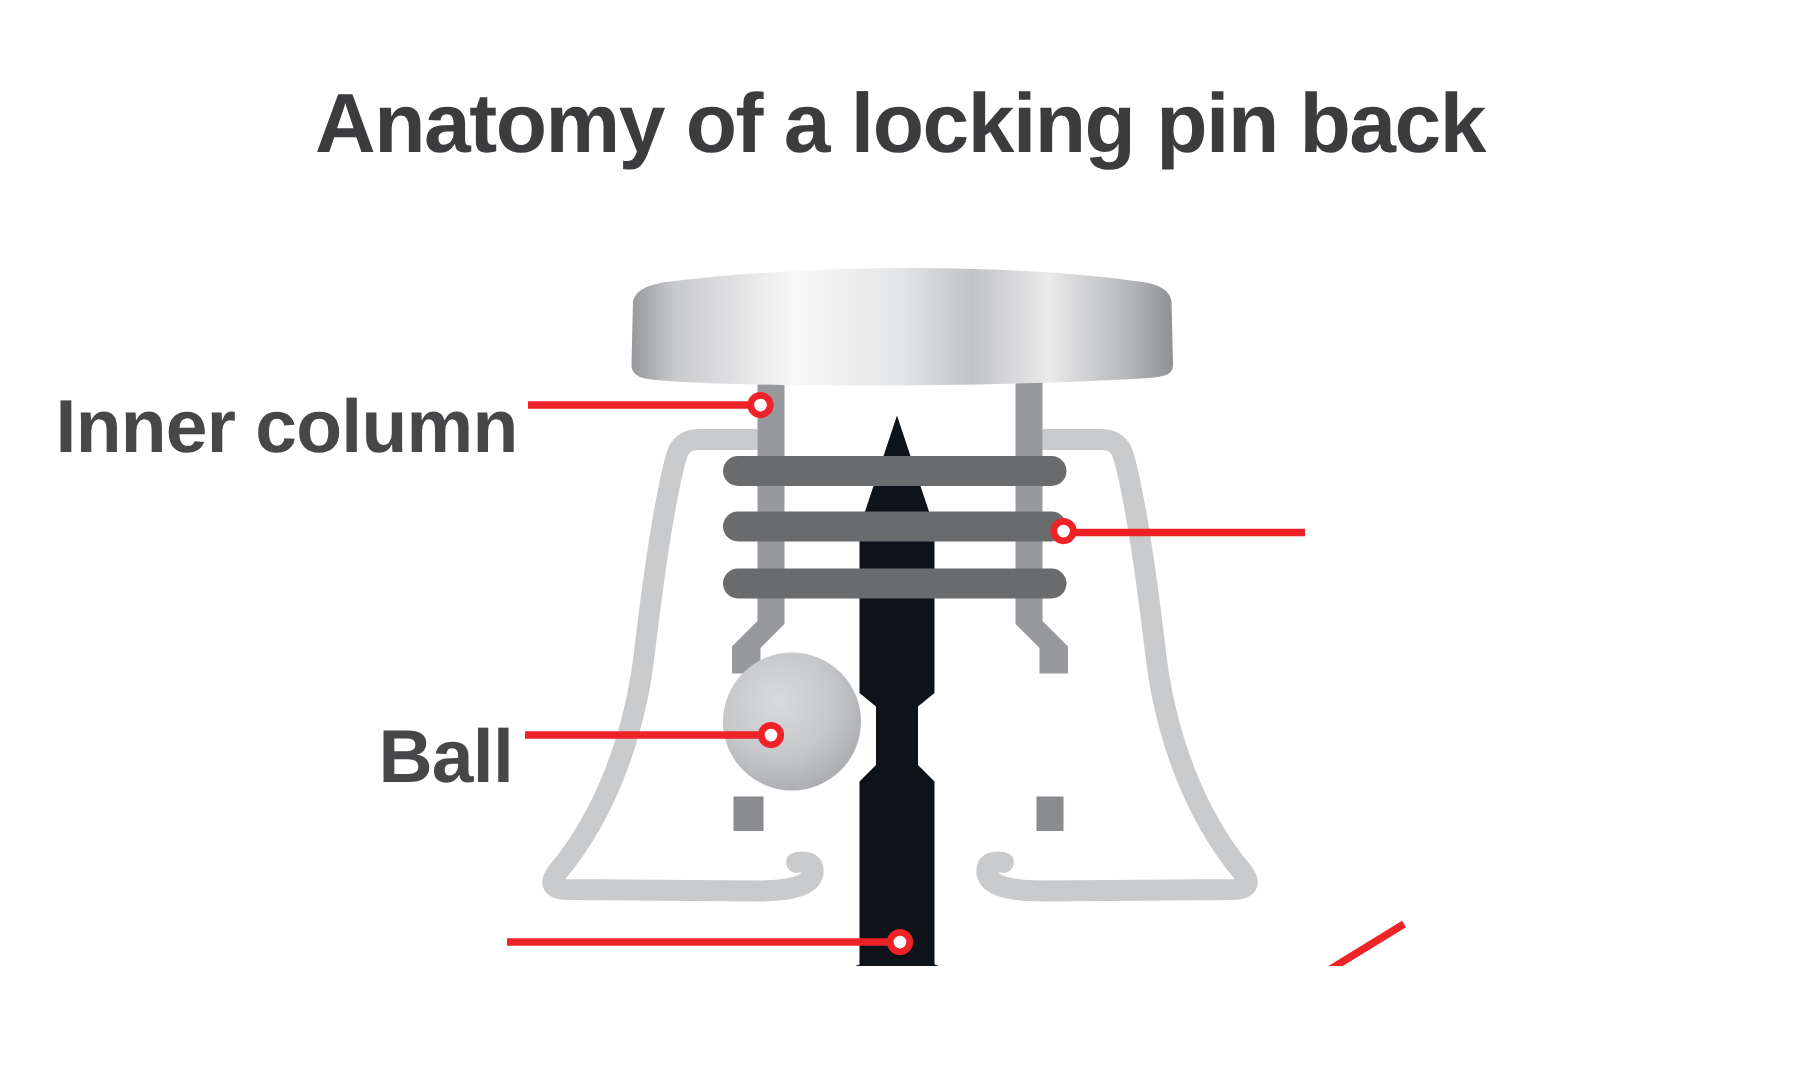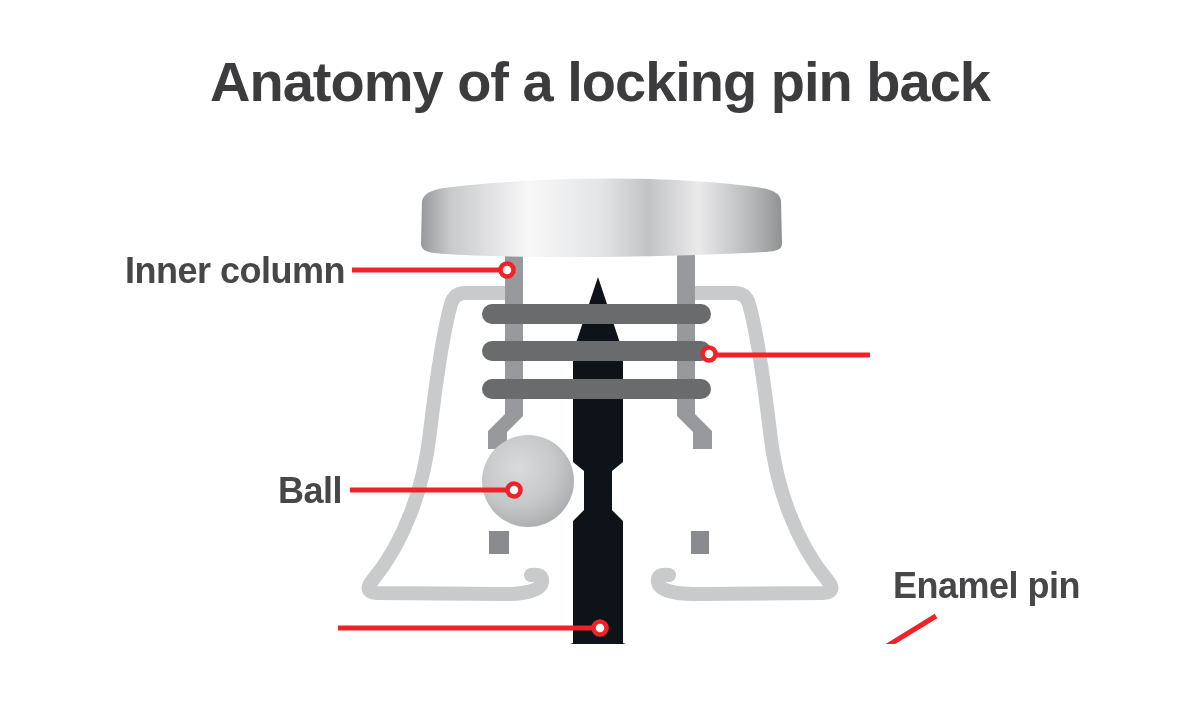--- a/index.html
+++ b/index.html
@@ -19,22 +19,22 @@
     position:relative;width:1200px;height:644px;background:var(--bg);
     overflow:hidden;font-family:"Liberation Sans",sans-serif;
   }
   .stage svg{position:absolute;left:0;top:0;}
   .title{
     position:absolute;left:0;right:0;top:54px;text-align:center;
     font-size:56px;font-weight:700;letter-spacing:-1px;color:var(--title-text);
     line-height:56px;white-space:nowrap;
   }
   .part-label{
-    position:absolute;font-size:36px;font-weight:700;letter-spacing:-0.5px;
-    color:var(--label-text);line-height:40px;white-space:nowrap;
+    position:absolute;font-size:50px;font-weight:700;letter-spacing:-0.5px;
+    color:var(--label-text);line-height:40px;white-space:nowrap;margin-top:13px;
   }
   .lab-inner-column{right:855px;top:251px;}
   .lab-spring{left:884px;top:336px;}
   .lab-ball{right:858px;top:471px;text-align:center;}
   .lab-pin-post{right:878px;top:609px;}
   .lab-enamel-pin{left:893px;top:566px;}
 </style>
 </head>
 <body>
 
@@ -112,14 +112,13 @@
       <circle cx="514" cy="490" r="6.5"></circle>
       <circle cx="600" cy="628" r="6.5"></circle>
       <circle cx="820" cy="687" r="6.5"></circle>
     </g>
   </svg>
 
   <div class="title">Anatomy of a locking pin back</div>
 
   <div class="part-label lab-inner-column">Inner column</div>
   <div class="part-label lab-ball">Ball</div>
-  <div class="part-label lab-enamel-pin">Enamel pin</div>
 </div>
 
 </body></html>

